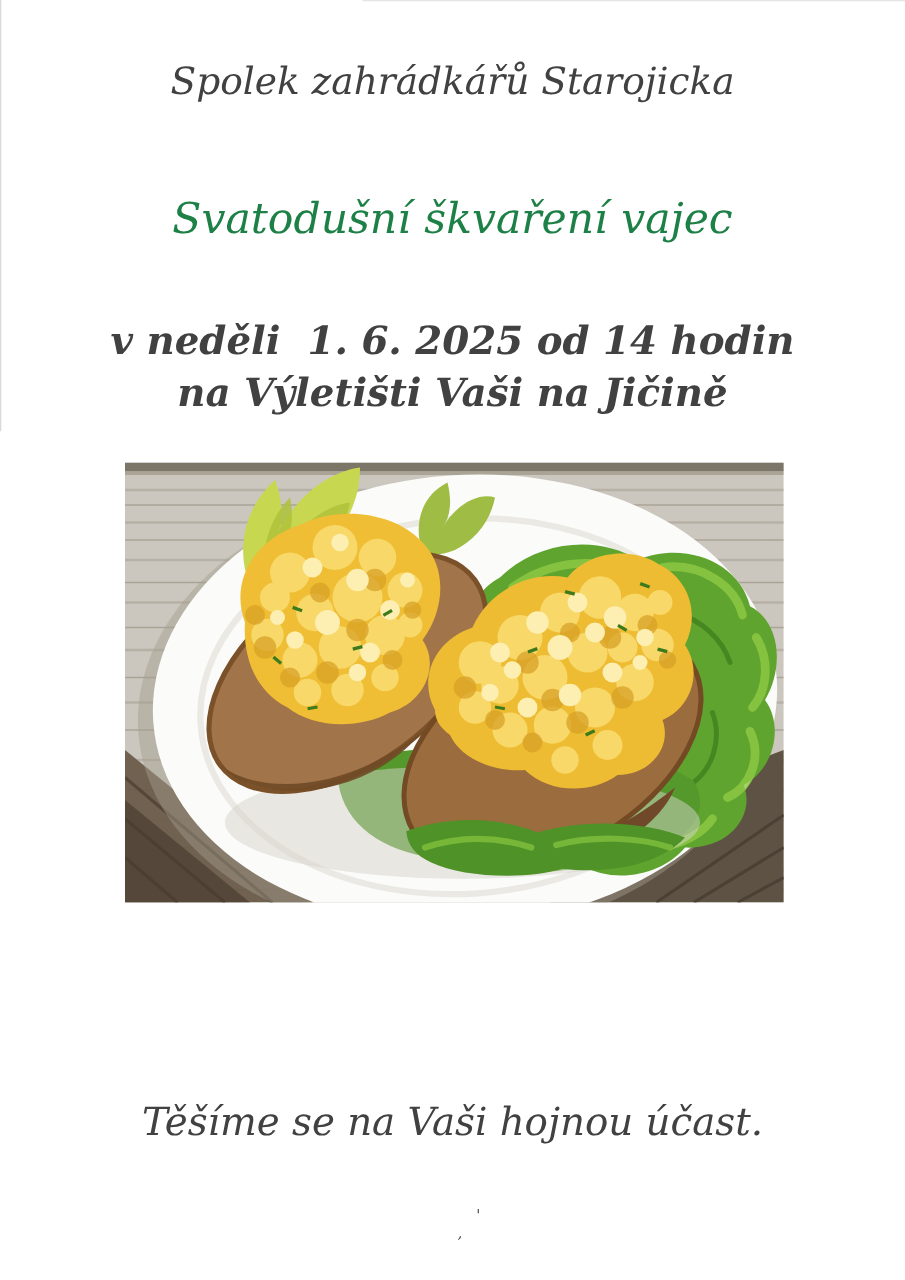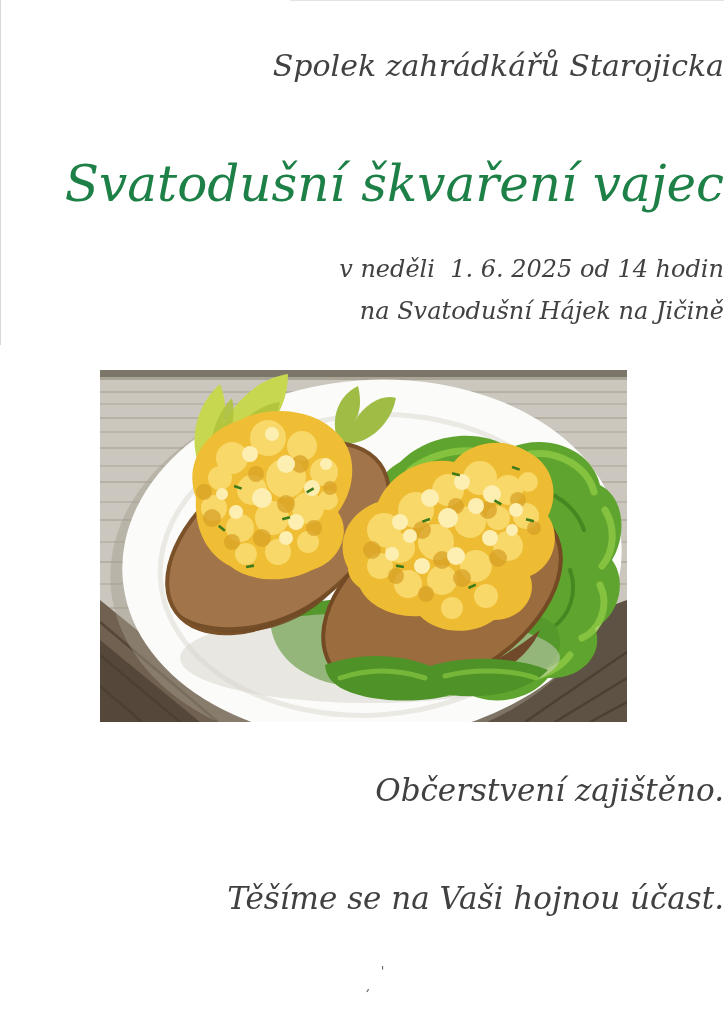--- a/index.html
+++ b/index.html
@@ -8,27 +8,27 @@
     width: 724px;
     height: 1024px;
     background: #ffffff;
     overflow: hidden;
     font-family: "DejaVu Serif", serif;
   }
   .line {
     position: absolute;
     left: 0;
     width: 724px;
-    text-align: right;
+    text-align: center;
     font-style: italic;
     color: #414141;
   }
   .intro  { font-size: 30px; }
-  .title  { font-size: 50px; color: #1d8046; }
-  .when   { font-size: 24px; white-space: pre; }
+  .title  { font-size: 34px; color: #1d8046; }
+  .when   { font-size: 31px; white-space: pre; font-weight: bold; }
   .footer { font-size: 31px; }
   .photo {
     position: absolute;
     left: 100px;
     top: 370px;
     width: 527px;
     height: 352px;
   }
   .photo svg { display: block; width: 527px; height: 352px; }
   .speck {
@@ -57,21 +57,21 @@
 <div class="page">
 
   <div class="scan-edge-left"></div>
   <div class="scan-edge-top"></div>
 
   <div class="line intro" style="top:48px">Spolek zahrádkářů Starojicka</div>
 
   <div class="line title" style="top:155px">Svatodušní škvaření vajec</div>
 
   <div class="line when" style="top:255px">v neděli  1. 6. 2025 od 14 hodin</div>
-  <div class="line when" style="top:297px">na Svatodušní Hájek na Jičině</div>
+  <div class="line when" style="top:297px">na Výletišti Vaši na Jičině</div>
 
   <div class="photo">
     <svg viewBox="0 0 527 352" xmlns="http://www.w3.org/2000/svg">
 
       <g>
         <rect width="527" height="352" fill="#cbc7be"></rect>
         <g stroke="#a49c8e" stroke-width="2" opacity="0.5" fill="none">
           <path d="M0,22 H527"></path>
             <path d="M0,48 H527"></path>
             <path d="M0,78 H527"></path>
@@ -264,19 +264,18 @@
         <rect x="322" y="149" width="8" height="2.6" transform="rotate(-20 326 150)"></rect>
         <rect x="394" y="131" width="8" height="2.6" transform="rotate(30 398 132)"></rect>
         <rect x="296" y="195" width="8" height="2.6" transform="rotate(10 300 196)"></rect>
         <rect x="368" y="215" width="8" height="2.6" transform="rotate(-25 372 216)"></rect>
         <rect x="426" y="149" width="8" height="2.6" transform="rotate(15 430 150)"></rect>
         <rect x="412" y="97" width="8" height="2.6" transform="rotate(20 416 98)"></rect>
       </g>
     </svg>
   </div>
 
-  <div class="line footer" style="top:772px">Občerstvení zajištěno.</div>
   <div class="line footer" style="top:880px">Těšíme se na Vaši hojnou účast.</div>
 
   <div class="speck speck-1">'</div>
   <div class="speck speck-2">,</div>
 
 </div>
 
 </body></html>

